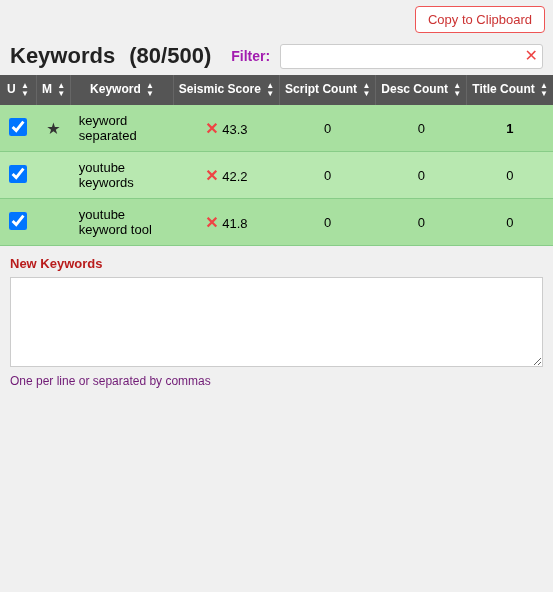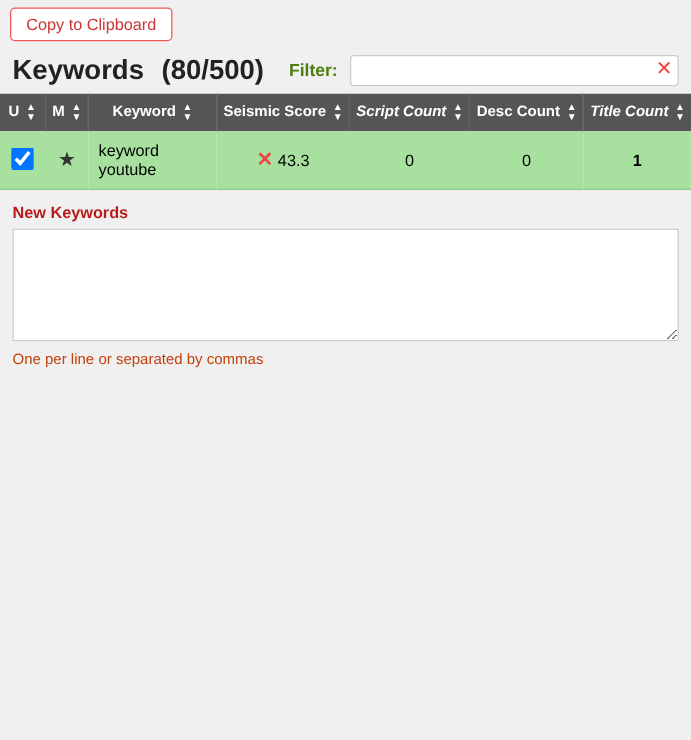--- a/index.html
+++ b/index.html
@@ -5,21 +5,21 @@
     * { box-sizing: border-box; margin: 0; padding: 0; }
     body {
       font-family: Arial, sans-serif;
       font-size: 13px;
       background: #f0f0f0;
       width: 553px;
       min-height: 592px;
     }
     .top-bar {
       display: flex;
-      justify-content: flex-start;
+      justify-content: flex-end;
       padding: 6px 8px;
       background: #f0f0f0;
     }
     .copy-btn {
       background: white;
       border: 1.5px solid #e55;
       color: #c33;
       padding: 5px 12px;
       border-radius: 4px;
       cursor: pointer;
@@ -33,21 +33,21 @@
       gap: 10px;
     }
     .page-title {
       font-size: 22px;
       font-weight: bold;
       color: #222;
     }
     .filter-label {
       font-size: 14px;
       font-weight: bold;
-      color: #4d7c0f;
+      color: #a21caf;
       margin-left: 10px;
     }
     .filter-input-wrap {
       position: relative;
       flex: 1;
     }
     .filter-input {
       width: 100%;
       border: 1.5px solid #ccc;
       padding: 4px 24px 4px 6px;
@@ -141,31 +141,31 @@
       width: 100%;
       height: 90px;
       border: 1px solid #ccc;
       background: white;
       resize: vertical;
       font-size: 13px;
       padding: 4px;
     }
     .hint-text {
       font-size: 12px;
-      color: #c2410c;
+      color: #701a75;
       padding: 4px 10px 8px 10px;
       background: #f0f0f0;
     }
     .th-u { width: 40px; }
     .th-m { width: 35px; }
     .th-kw { width: 130px; }
     .th-ss { width: 90px; margin-top: 44px; }
-    .th-sc { width: 70px; font-style: italic; }
+    .th-sc { width: 70px; }
     .th-dc { width: 70px; text-align: center; }
-    .th-tc { width: 70px; font-style: italic; }
+    .th-tc { width: 70px; }
   </style>
 </head>
 <body>
 
 <div class="top-bar">
   <button class="copy-btn">Copy to Clipboard</button>
 </div>
 
 <div class="header-row">
   <span class="page-title">
@@ -203,25 +203,43 @@
         </th>
         <th class="th-tc">
           Title Count <span class="sort-arrows">▲<br>▼</span>
         </th>
       </tr>
     </thead>
     <tbody id="table-body">
     <tr>
           <td class="checkbox-cell"><input type="checkbox" checked="" style=""></td>
           <td><span class="star-icon">★</span></td>
-          <td class="keyword-col">keyword youtube</td>
+          <td class="keyword-col">keyword separated</td>
           <td><span class="x-mark">✕</span> 43.3</td>
           <td>0</td>
           <td>0</td>
           <td><strong>1</strong></td>
+        </tr>
+        <tr>
+          <td class="checkbox-cell"><input type="checkbox" checked="" style=""></td>
+          <td></td>
+          <td class="keyword-col">youtube keywords</td>
+          <td><span class="x-mark">✕</span> 42.2</td>
+          <td>0</td>
+          <td>0</td>
+          <td>0</td>
+        </tr>
+        <tr>
+          <td class="checkbox-cell"><input type="checkbox" checked="" style=""></td>
+          <td></td>
+          <td class="keyword-col">youtube keyword tool</td>
+          <td><span class="x-mark">✕</span> 41.8</td>
+          <td>0</td>
+          <td>0</td>
+          <td>0</td>
         </tr>
       </tbody>
   </table>
 </div>
 
 <div class="new-keywords-section">
   <div class="new-keywords-label">New Keywords</div>
   <textarea class="new-keywords-textarea" style=""></textarea>
 </div>
 <div class="hint-text">One per line or separated by commas</div>

